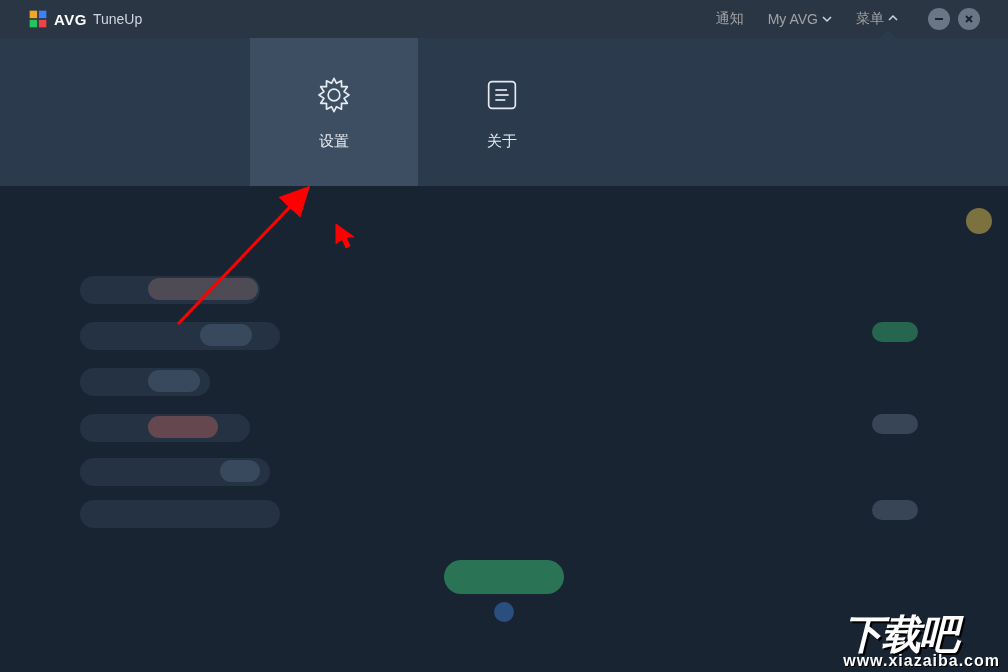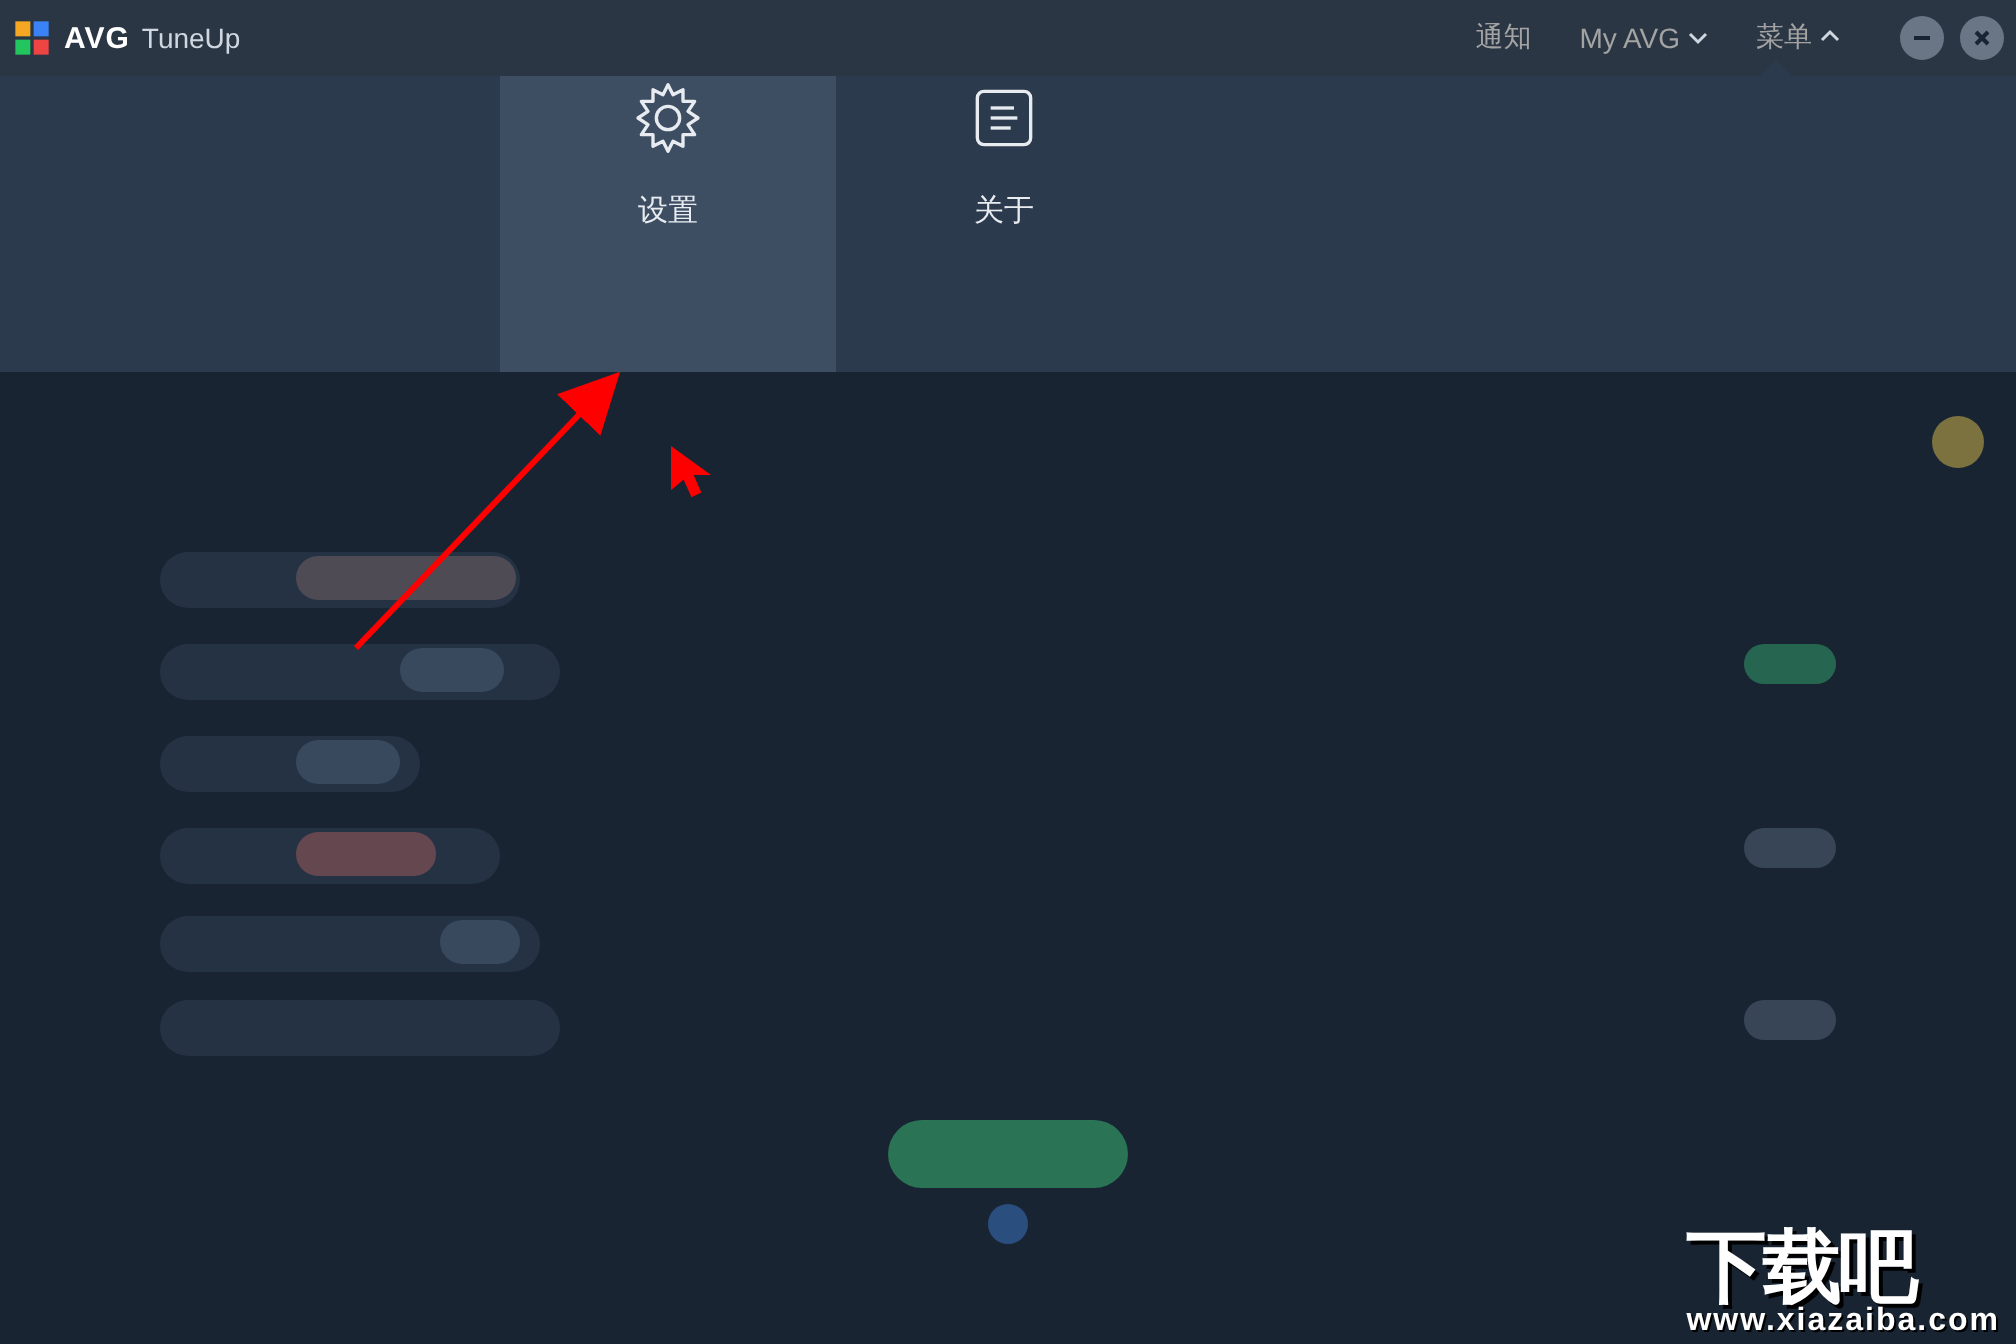--- a/index.html
+++ b/index.html
@@ -1,34 +1,34 @@
 <!DOCTYPE html>
 <html><head>
   <meta charset="utf-8">
   <style>
     * { margin: 0; padding: 0; box-sizing: border-box; font-family: "Microsoft YaHei", Arial, sans-serif; }
     body { width: 1008px; height: 672px; background: #1a2332; overflow: hidden; position: relative; }
 
     
-    .title-bar { height: 38px; background: #2a3644; display: flex; align-items: center; padding: 0 6px; }
+    .title-bar { height: 38px; background: #2a3644; display: flex; align-items: center; padding: 0 28px; }
     .logo-block { display: flex; align-items: center; gap: 6px; }
     .logo-icon { width: 20px; height: 20px; }
     .brand { font-weight: bold; color: #fff; font-size: 15px; letter-spacing: 0.5px; }
     .brand-sub { color: #cfd6df; font-size: 14px; margin-left: 0; }
     .unlock-btn { margin-left: 18px; background: #f5a623; color: #222; border: none; border-radius: 14px; padding: 4px 14px; font-size: 13px; cursor: pointer; }
     .title-spacer { flex: 1; }
     .title-link { color: #a3a3a3; font-size: 14px; margin-right: 24px; display: flex; gap: 4px; cursor: pointer; }
     .win-btns { display: flex; gap: 8px; margin-left: 6px; }
     .win-btn { width: 22px; height: 22px; border-radius: 50%; background: #6a7686; display: flex; align-items: center; justify-content: center; cursor: pointer; }
     .win-btn svg { width: 12px; height: 12px; }
 
     
     .menu-panel { position: absolute; top: 38px; left: 0; right: 0; height: 148px; background: #2b3a4d; display: flex; z-index: 10; }
     .menu-left-pad { width: 250px; }
-    .menu-tile { width: 168px; height: 148px; display: flex; flex-direction: column; align-items: center; gap: 16px; color: #e8ecf1; cursor: pointer; }
+    .menu-tile { width: 168px; height: 148px; display: flex; flex-direction: column; align-items: center; justify-content: center; gap: 16px; color: #e8ecf1; cursor: pointer; }
     .menu-tile.active { background: #3d4e63; }
     .menu-tile .tile-icon { width: 42px; height: 42px; display: flex; align-items: center; justify-content: center; }
     .menu-tile .tile-label { font-size: 15px; }
 
     
     .menu-caret { position: absolute; top: -8px; right: 110px; width: 0; height: 0; border-left: 10px solid transparent; border-right: 10px solid transparent; border-bottom: 10px solid #2b3a4d; }
 
     
     .bgdim { position: absolute; top: 38px; left: 0; right: 0; bottom: 0; background: #192433; z-index: 1; }
     .blur-row { position: absolute; left: 80px; height: 28px; border-radius: 14px; background: rgba(60,78,100,0.35); }
@@ -36,21 +36,21 @@
     .side-dot { position: absolute; right: 16px; width: 26px; height: 26px; border-radius: 50%; background: rgba(140,155,175,0.35); }
     .side-toggle { position: absolute; right: 90px; width: 46px; height: 20px; border-radius: 10px; background: rgba(100,120,140,0.4); }
     .big-green { position: absolute; left: 444px; width: 120px; height: 34px; border-radius: 17px; background: rgba(56,182,113,0.55); }
 
     
     .arrow-svg { position: absolute; z-index: 20; pointer-events: none; }
     .cursor-svg { position: absolute; z-index: 21; pointer-events: none; }
 
     
     .watermark { position: absolute; right: 8px; bottom: 4px; color: #fff; font-weight: 900; text-align: right; line-height: 0.95; z-index: 30; font-family: Arial, sans-serif; }
-    .watermark .wm-big { font-size: 40px; text-shadow: 2px 2px 0 #000; letter-spacing: -2px; display:flex; align-items:flex-end; gap:2px;}
+    .watermark .wm-big { font-size: 40px; font-style: italic; text-shadow: 2px 2px 0 #000; letter-spacing: -2px; display:flex; align-items:flex-end; gap:2px;}
     .watermark .wm-small { font-size: 16px; letter-spacing: 1px; text-shadow: 1px 1px 0 #000; }
   </style>
 </head>
 <body>
 
 <div class="title-bar">
   <div class="logo-block">
     <span class="logo-icon">
       <svg viewBox="0 0 24 24">
           <rect x="2" y="2" width="9" height="9" fill="#f5a623"></rect>

